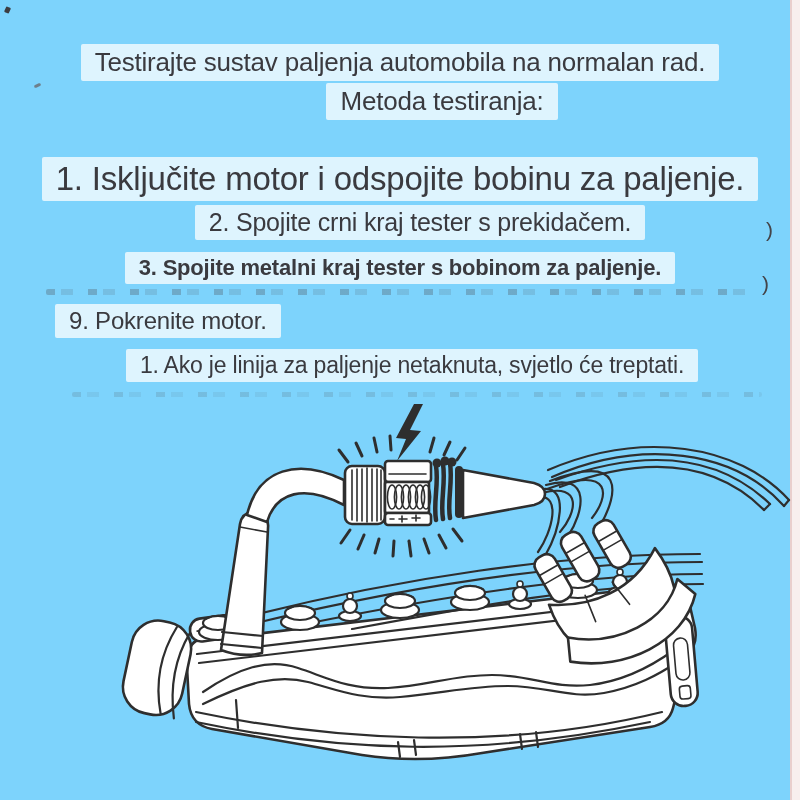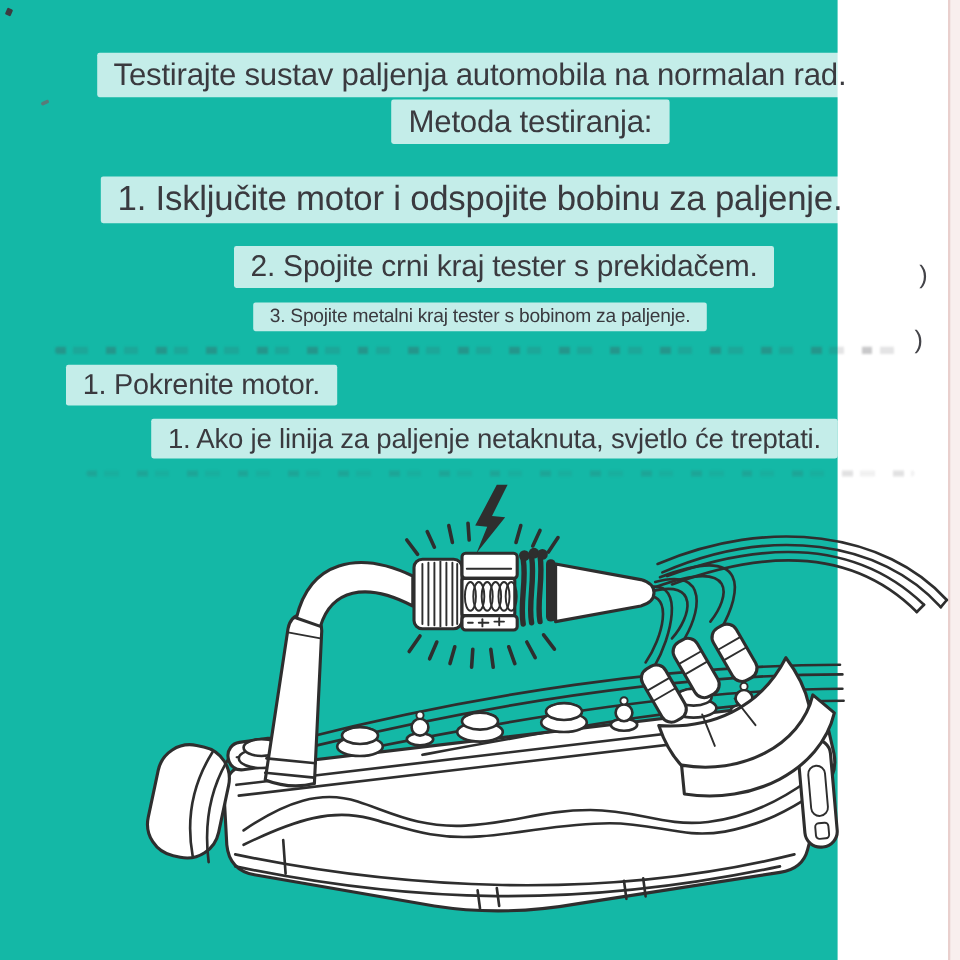--- a/index.html
+++ b/index.html
@@ -2,43 +2,43 @@
 <html><head>
 <meta charset="utf-8">
 <style>
   html,body{margin:0;padding:0;}
   body{
     width:800px;height:800px;overflow:hidden;
     font-family:"Liberation Sans","DejaVu Sans",sans-serif;
     background:#ffffff;
   }
   .page{
-    position:relative;width:698px;height:800px;
-    background:#14b8a6;
+    position:relative;width:800px;height:800px;
+    background:#7dd3fc;
   }
   
   .edge-strip{position:absolute;top:0;left:792px;width:8px;height:800px;background:#f8efee;}
   .edge-line{position:absolute;top:0;left:790px;width:2px;height:800px;background:#e9cfcd;}
   
   .speck1{position:absolute;left:5px;top:7px;width:5px;height:6px;background:#3c3c40;border-radius:1px;transform:rotate(24deg);}
   .speck2{position:absolute;left:34px;top:84px;width:7px;height:3px;background:#6a6a6e;border-radius:2px;transform:rotate(-24deg);opacity:.8;}
   
   .txt{
     position:absolute;left:0;width:800px;text-align:center;
     color:#3a3a3f;white-space:nowrap;letter-spacing:-0.2px;
   }
   .patch{
     display:inline-block;background:rgba(255,255,255,.75);
     padding:3px 14px;border-radius:2px;
   }
   .title1{top:44px;font-size:26px;}
   .title2{top:83px;font-size:26px;padding-left:42px;}
-  .step1{top:147px;font-size:29px;}
+  .step1{top:157px;font-size:33px;}
   .step2{top:205px;font-size:25px;margin-left:20px;}
-  .step3{top:252px;font-size:16px;}
+  .step3{top:252px;font-size:22px;font-weight:bold;}
   .step4{top:304px;font-size:24px;text-align:left;padding-left:55px;}
   .step5{top:349px;font-size:23px;transform:translateX(12px);}
   
   .ghost{
     position:absolute;height:6px;border-radius:2px;filter:blur(.7px);
     background:repeating-linear-gradient(90deg,
       rgba(75,75,80,.30) 0 9px, rgba(75,75,80,0) 9px 15px,
       rgba(75,75,80,.15) 15px 27px, rgba(75,75,80,0) 27px 42px);
   }
   .ghost1{left:46px;top:289px;width:714px;}
@@ -65,21 +65,21 @@
   <div class="edge-line"></div>
   <div class="speck1"></div>
   <div class="speck2"></div>
 
   <div class="txt title1"><span class="patch">Testirajte sustav paljenja automobila na normalan rad.</span></div>
   <div class="txt title2"><span class="patch">Metoda testiranja:</span></div>
 
   <div class="txt step1"><span class="patch">1. Isključite motor i odspojite bobinu za paljenje.</span></div>
   <div class="txt step2"><span class="patch">2. Spojite crni kraj tester s prekidačem.</span></div>
   <div class="txt step3"><span class="patch">3. Spojite metalni kraj tester s bobinom za paljenje.</span></div>
-  <div class="txt step4"><span class="patch">1. Pokrenite motor.</span></div>
+  <div class="txt step4"><span class="patch">9. Pokrenite motor.</span></div>
   <div class="txt step5"><span class="patch">1. Ako je linija za paljenje netaknuta, svjetlo će treptati.</span></div>
 
   <div class="ghost ghost1"></div>
   <div class="ghost ghost2"></div>
 
   <span class="stray stray1">)</span>
   <span class="stray stray2">)</span>
 
   <svg width="800" height="800" viewBox="0 0 800 800">
 

